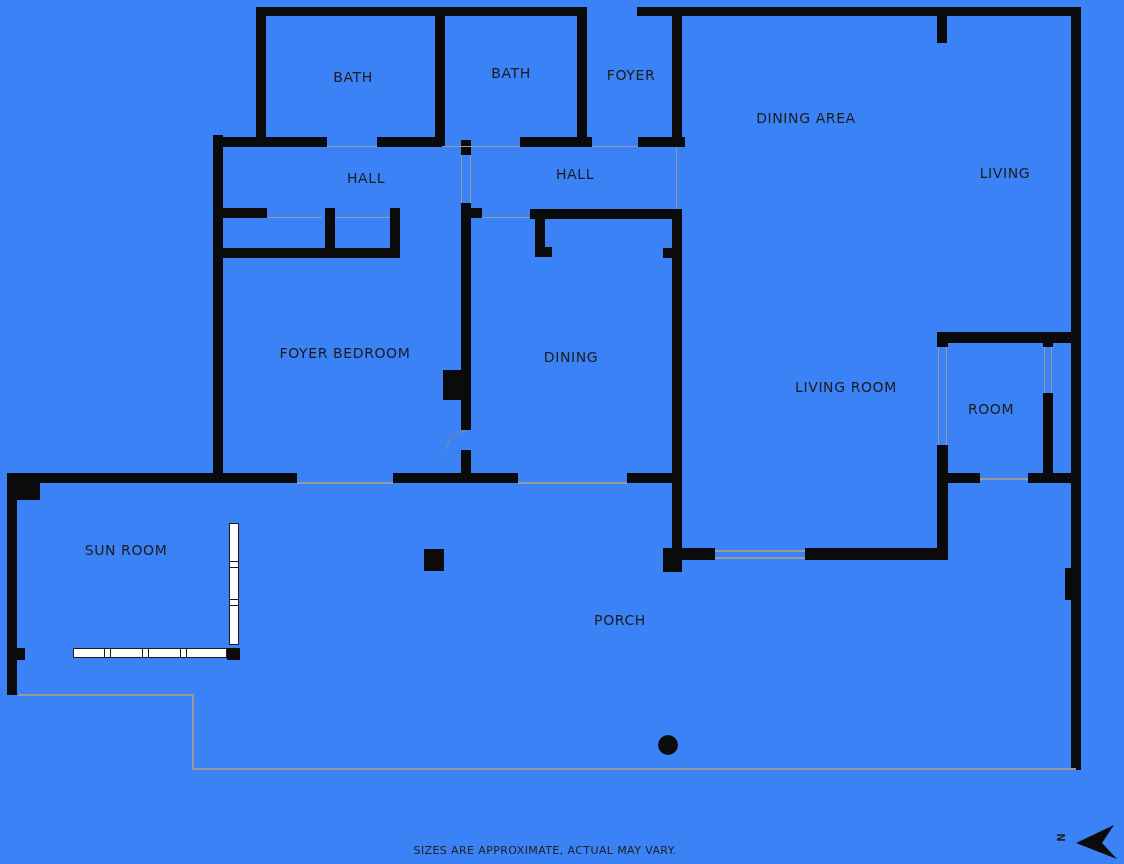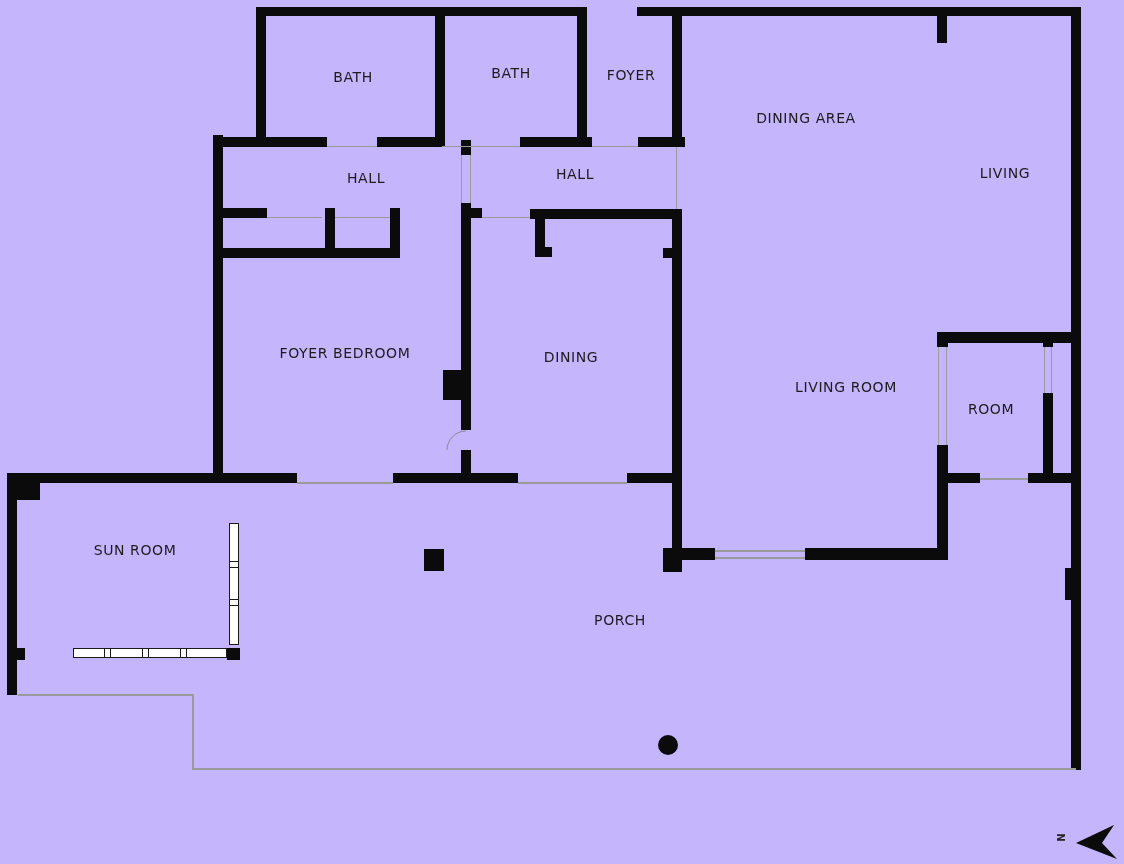--- a/index.html
+++ b/index.html
@@ -1,19 +1,19 @@
 <!DOCTYPE html>
 <html><head>
 <meta charset="utf-8">
 <style>
   html,body{margin:0;padding:0;background:#ffffff;}
   #canvas{
     position:relative;
     width:1124px;height:864px;
-    background:#c4b5fd;
+    background:#3b82f6;
     font-family:"DejaVu Sans","Liberation Sans",sans-serif;
     overflow:hidden;
   }
   .wall{position:absolute;background:#0b0b0b;}
   .thin{position:absolute;background:#9a9a9a;}
   .room-label{
     position:absolute;
     transform:translate(-50%,-50%);
     font-size:14px;letter-spacing:0.6px;color:#1c1c1c;white-space:nowrap;
   }
@@ -117,28 +117,29 @@
       <div class="room-label" style="color: rgb(28, 28, 28); left: 511px; top: 73px;">BATH</div>
       <div class="room-label" style="color: rgb(28, 28, 28); left: 631px; top: 75px;">FOYER</div>
       <div class="room-label" style="color: rgb(28, 28, 28); left: 806px; top: 118px;">DINING AREA</div>
       <div class="room-label" style="color: rgb(28, 28, 28); left: 1005px; top: 173px;">LIVING</div>
       <div class="room-label" style="color: rgb(28, 28, 28); left: 366px; top: 178px;">HALL</div>
       <div class="room-label" style="color: rgb(28, 28, 28); left: 575px; top: 174px;">HALL</div>
       <div class="room-label" style="color: rgb(28, 28, 28); left: 345px; top: 353px;">FOYER BEDROOM</div>
       <div class="room-label" style="color: rgb(28, 28, 28); left: 571px; top: 357px;">DINING</div>
       <div class="room-label" style="color: rgb(28, 28, 28); left: 805px; top: 387px; margin-left: 41px;">LIVING ROOM</div>
       <div class="room-label" style="color: rgb(28, 28, 28); left: 991px; top: 409px;">ROOM</div>
-      <div class="room-label" style="color: rgb(28, 28, 28); left: 126px; top: 550px; margin-left: 9px;">SUN ROOM</div>
+      <div class="room-label" style="color: rgb(28, 28, 28); left: 126px; top: 550px;">SUN ROOM</div>
       <div class="room-label" style="color: rgb(28, 28, 28); left: 620px; top: 620px;">PORCH</div>
       <div class="dot" style="left: 658px; top: 735px; width: 20px; height: 20px;"></div>
       <div class="post" style="left: 424px; top: 549px; width: 20px; height: 22px;"></div>
     </div>
 
   <svg id="door-arc" width="21" height="21" viewBox="0 0 21 21">
     <path d="M 1 20 A 19 19 0 0 1 20 1" fill="none" stroke="#8a8a8a" stroke-width="1"></path>
   </svg>
 
   <svg id="north" width="50" height="36" viewBox="0 0 50 36">
     <polygon points="4,19 42,1 30,19 45,35" fill="#0b0b0b"></polygon>
   </svg>
   <span id="north-n">N</span>
 
+  <div id="disclaimer">SIZES ARE APPROXIMATE, ACTUAL MAY VARY.</div>
 </div>
 
 </body></html>

